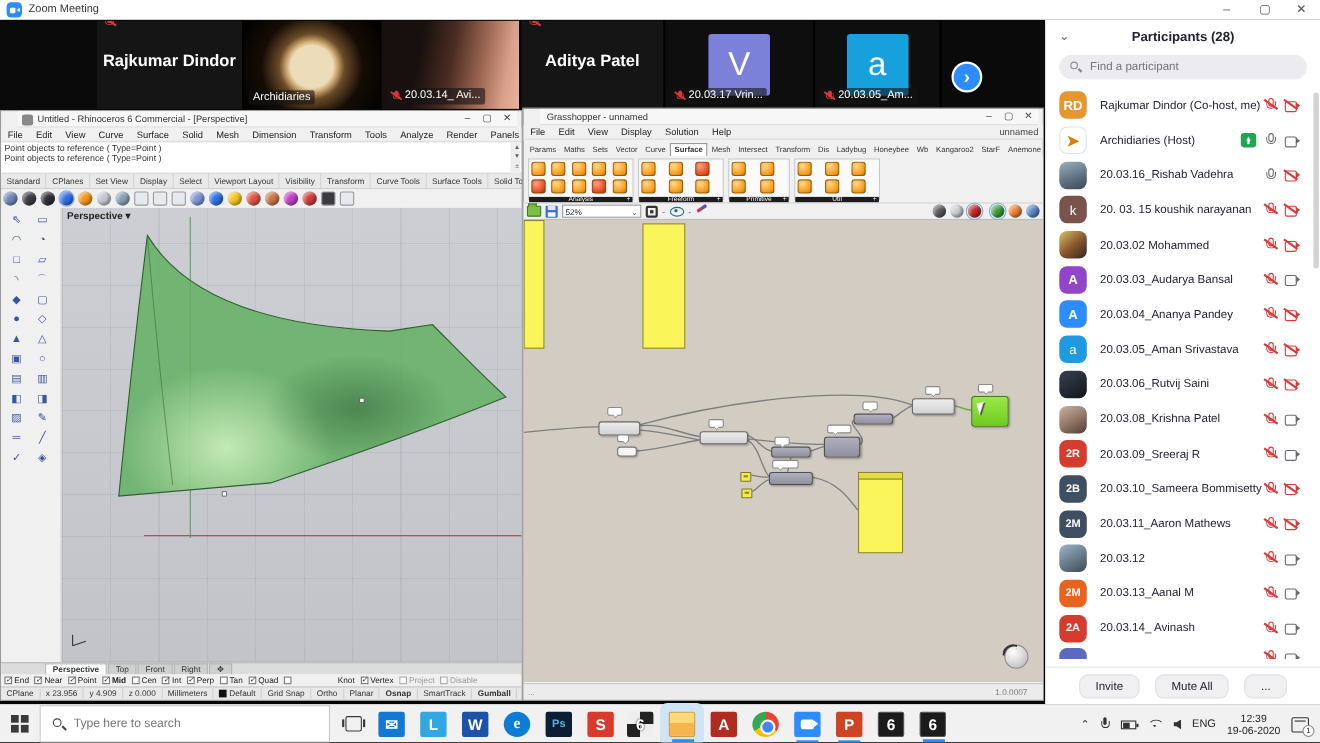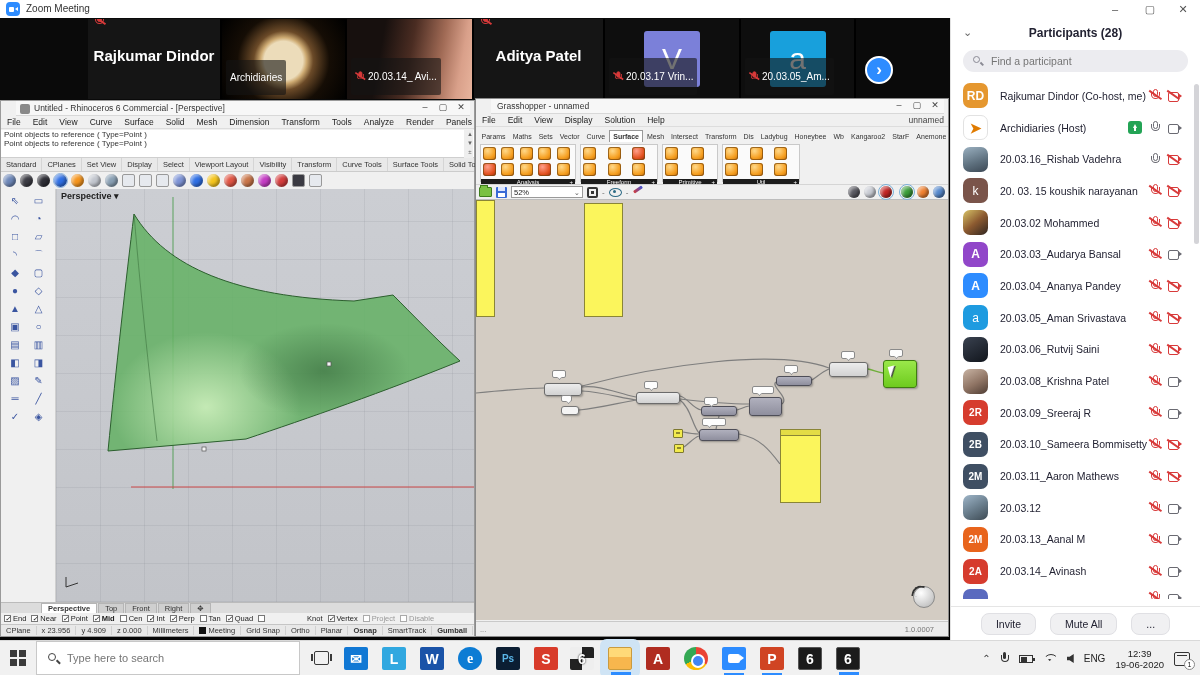--- a/index.html
+++ b/index.html
@@ -15,21 +15,21 @@
   #topbar .ztitle{left:26px;top:3px;font-size:10px;color:#333;}
   .winctl{position:absolute;top:0;font-size:11px;color:#555;width:30px;text-align:center;line-height:18px;cursor:default;}
 
   
   #screenbg{left:0;top:18px;width:950px;height:622px;background:#050505;}
 
   
   #vstrip{left:0;top:18px;width:950px;height:82px;background:#0a0a0a;}
   .vtile{position:absolute;top:1px;height:80px;background:#151515;border-right:2px solid #000;overflow:hidden;}
   .vname{position:absolute;left:0;right:0;top:28px;text-align:center;color:#fff;font-weight:bold;font-size:15px;}
-  .vlabel{position:absolute;left:4px;bottom:4px;display:flex;align-items:center;gap:3px;background:rgba(20,20,20,.6);border-radius:2px;padding:12px 4px;color:#fff;font-size:10px;}
+  .vlabel{position:absolute;left:4px;bottom:4px;display:flex;gap:3px;background:rgba(20,20,20,.6);border-radius:2px;padding:1px 4px;color:#fff;font-size:10px;}
   .vmic-only{position:absolute;left:6px;bottom:6px;}
   .lettersq{position:absolute;left:50%;top:50%;transform:translate(-50%,-50%);width:56px;height:56px;border-radius:3px;color:#fff;font-size:30px;display:flex;align-items:center;justify-content:center;}
   .photo-archi{background:radial-gradient(circle at 50% 52%,#ecdcba 0 26%,#cdaa72 31%,#6b4a28 40%,#150d05 62%,#000 100%);}
   .photo-avi{background:linear-gradient(100deg,#17100e 28%,#4a2c22 50%,#a06a55 72%,#d9a08a 88%,#e8b49d);}
   .nextbtn{position:absolute;left:865px;top:38px;width:28px;height:28px;border-radius:50%;background:#2d8cff;border:2px solid #fff;color:#fff;font-size:17px;line-height:24px;text-align:center;font-weight:bold;}
 
   
   .mic-ico{position:relative;display:inline-block;width:10px;height:13px;color:#6a6a72;}
   .mic-ico::before{content:"";position:absolute;left:3px;top:0;width:3px;height:6px;border:1px solid currentColor;border-radius:3px;}
   .mic-ico::after{content:"";position:absolute;left:0.5px;top:3px;width:7px;height:6px;border:1px solid currentColor;border-top:none;border-radius:0 0 7px 7px;}
@@ -426,21 +426,21 @@
           <i class="cb"></i>
           <b style="font-weight:normal;">Disable</b>
         </span>
     </div>
     <div id="rh-status">
       <span>CPlane</span>
       <span>x 23.956</span>
       <span>y 4.909</span>
       <span>z 0.000</span>
       <span>Millimeters</span>
-      <span><i class="swatch"></i><b style="font-weight:normal;">Meeting</b></span>
+      <span><i class="swatch"></i><b style="font-weight:normal;">Default</b></span>
       <span>Grid Snap</span>
       <span>Ortho</span>
       <span>Planar</span>
       <span class="b">Osnap</span>
       <span>SmartTrack</span>
       <span class="b">Gumball</span>
       <span>Record History</span>
       <span>Filter</span>
       <span>A</span>
     </div>

